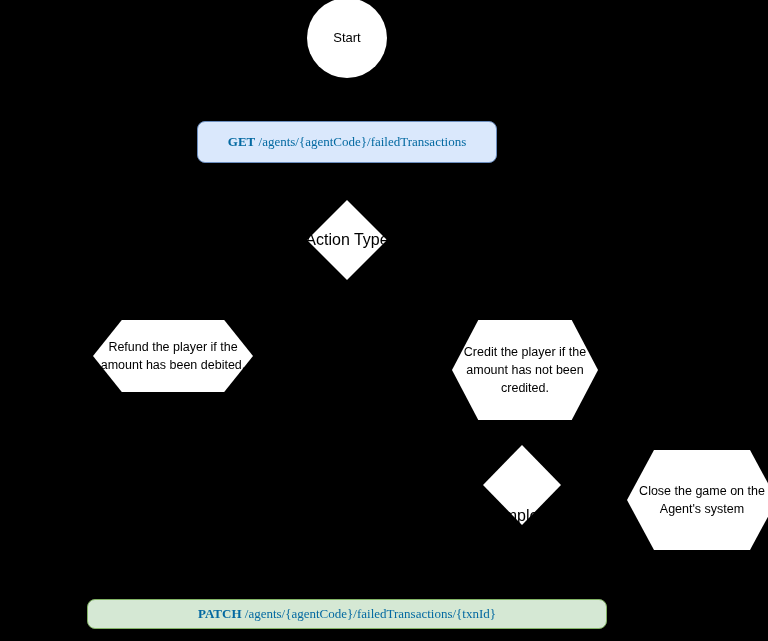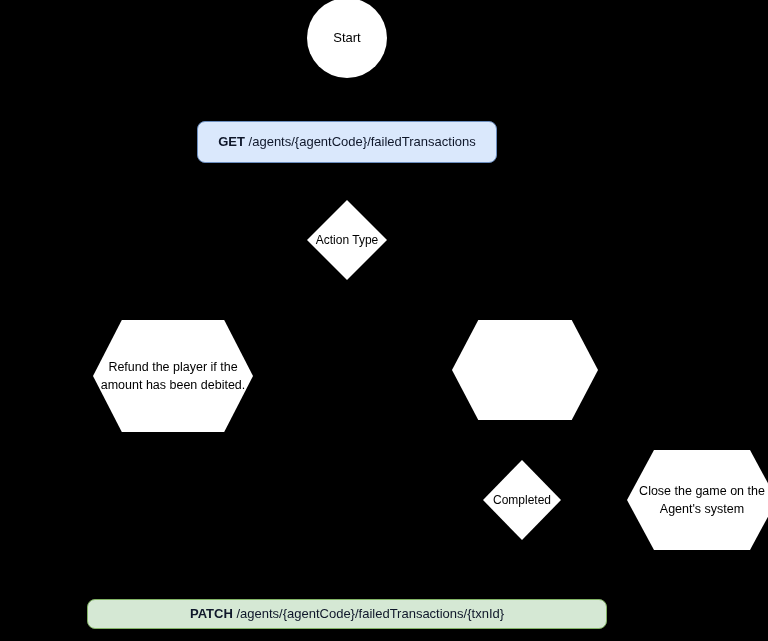--- a/index.html
+++ b/index.html
@@ -40,45 +40,46 @@
   .api-node {
     border-radius: 8px;
     display: flex;
     align-items: center;
     justify-content: center;
     border-style: solid;
     border-width: 1px;
   }
   .api-node .label {
     font-size: 13px;
-    color: #0f172a;
+    color: #0369a1;
     text-align: center;
     line-height: 1.3;
     white-space: nowrap;
+    font-family: Liberation Serif, serif;
   }
   .api-node .label .verb {
     font-weight: bold;
   }
   
   .diamond-node {
     display: flex;
     align-items: center;
     justify-content: center;
   }
   .diamond-shape {
     position: absolute;
     inset: 0;
     background: #ffffff;
     -webkit-clip-path: polygon(50% 0%, 100% 50%, 50% 100%, 0% 50%);
     clip-path: polygon(50% 0%, 100% 50%, 50% 100%, 0% 50%);
   }
   .diamond-node .label {
     position: relative;
     z-index: 2;
-    font-size: 12px;
+    font-size: 16px;
     color: #000000;
     text-align: center;
     line-height: 1.2;
     white-space: nowrap;
   }
   
   .hex-node {
     display: flex;
     align-items: center;
     justify-content: center;
@@ -111,31 +112,32 @@
 
   <div class="node api-node" style="left:197px; top:121px; width:300px; height:42px; background:#dae8fc; border-color:#6c8ebf;">
     <span class="label"><span class="verb">GET</span><span>&nbsp;</span><span>/agents/{agentCode}/failedTransactions</span></span>
   </div>
 
   <div class="node diamond-node" style="left:307px; top:200px; width:80px; height:80px;">
     <div class="diamond-shape"></div>
     <span class="label">Action Type</span>
   </div>
 
-  <div class="node hex-node" style="left:93px; top:320px; width:160px; height:112px;justify-content:flex-end;">
+  <div class="node hex-node" style="left:93px; top:320px; width:160px; height:72px;justify-content:flex-end;">
     <div class="hex-shape"></div>
     <span class="label">Refund the player if the amount has been debited.</span>
   </div>
 
 
   <div class="node hex-node" style="left:452px; top:320px; width:146px; height:100px;">
     <div class="hex-shape"></div>
+    <span class="label">Credit the player if the amount has not been credited.</span>
   </div>
 
-  <div class="node diamond-node" style="left:483px; top:460px; width:78px; height:80px;">
+  <div class="node diamond-node" style="left:483px; top:445px; width:78px; height:80px;align-items:flex-end;">
     <div class="diamond-shape"></div>
     <span class="label">Completed</span>
   </div>
 
   <div class="node hex-node" style="left:627px; top:450px; width:150px; height:100px;">
     <div class="hex-shape"></div>
     <span class="label">Close the game on the Agent's system</span>
   </div>
 
   <div class="node api-node" style="left:87px; top:599px; width:520px; height:30px; background:#d5e8d4; border-color:#82b366;">

